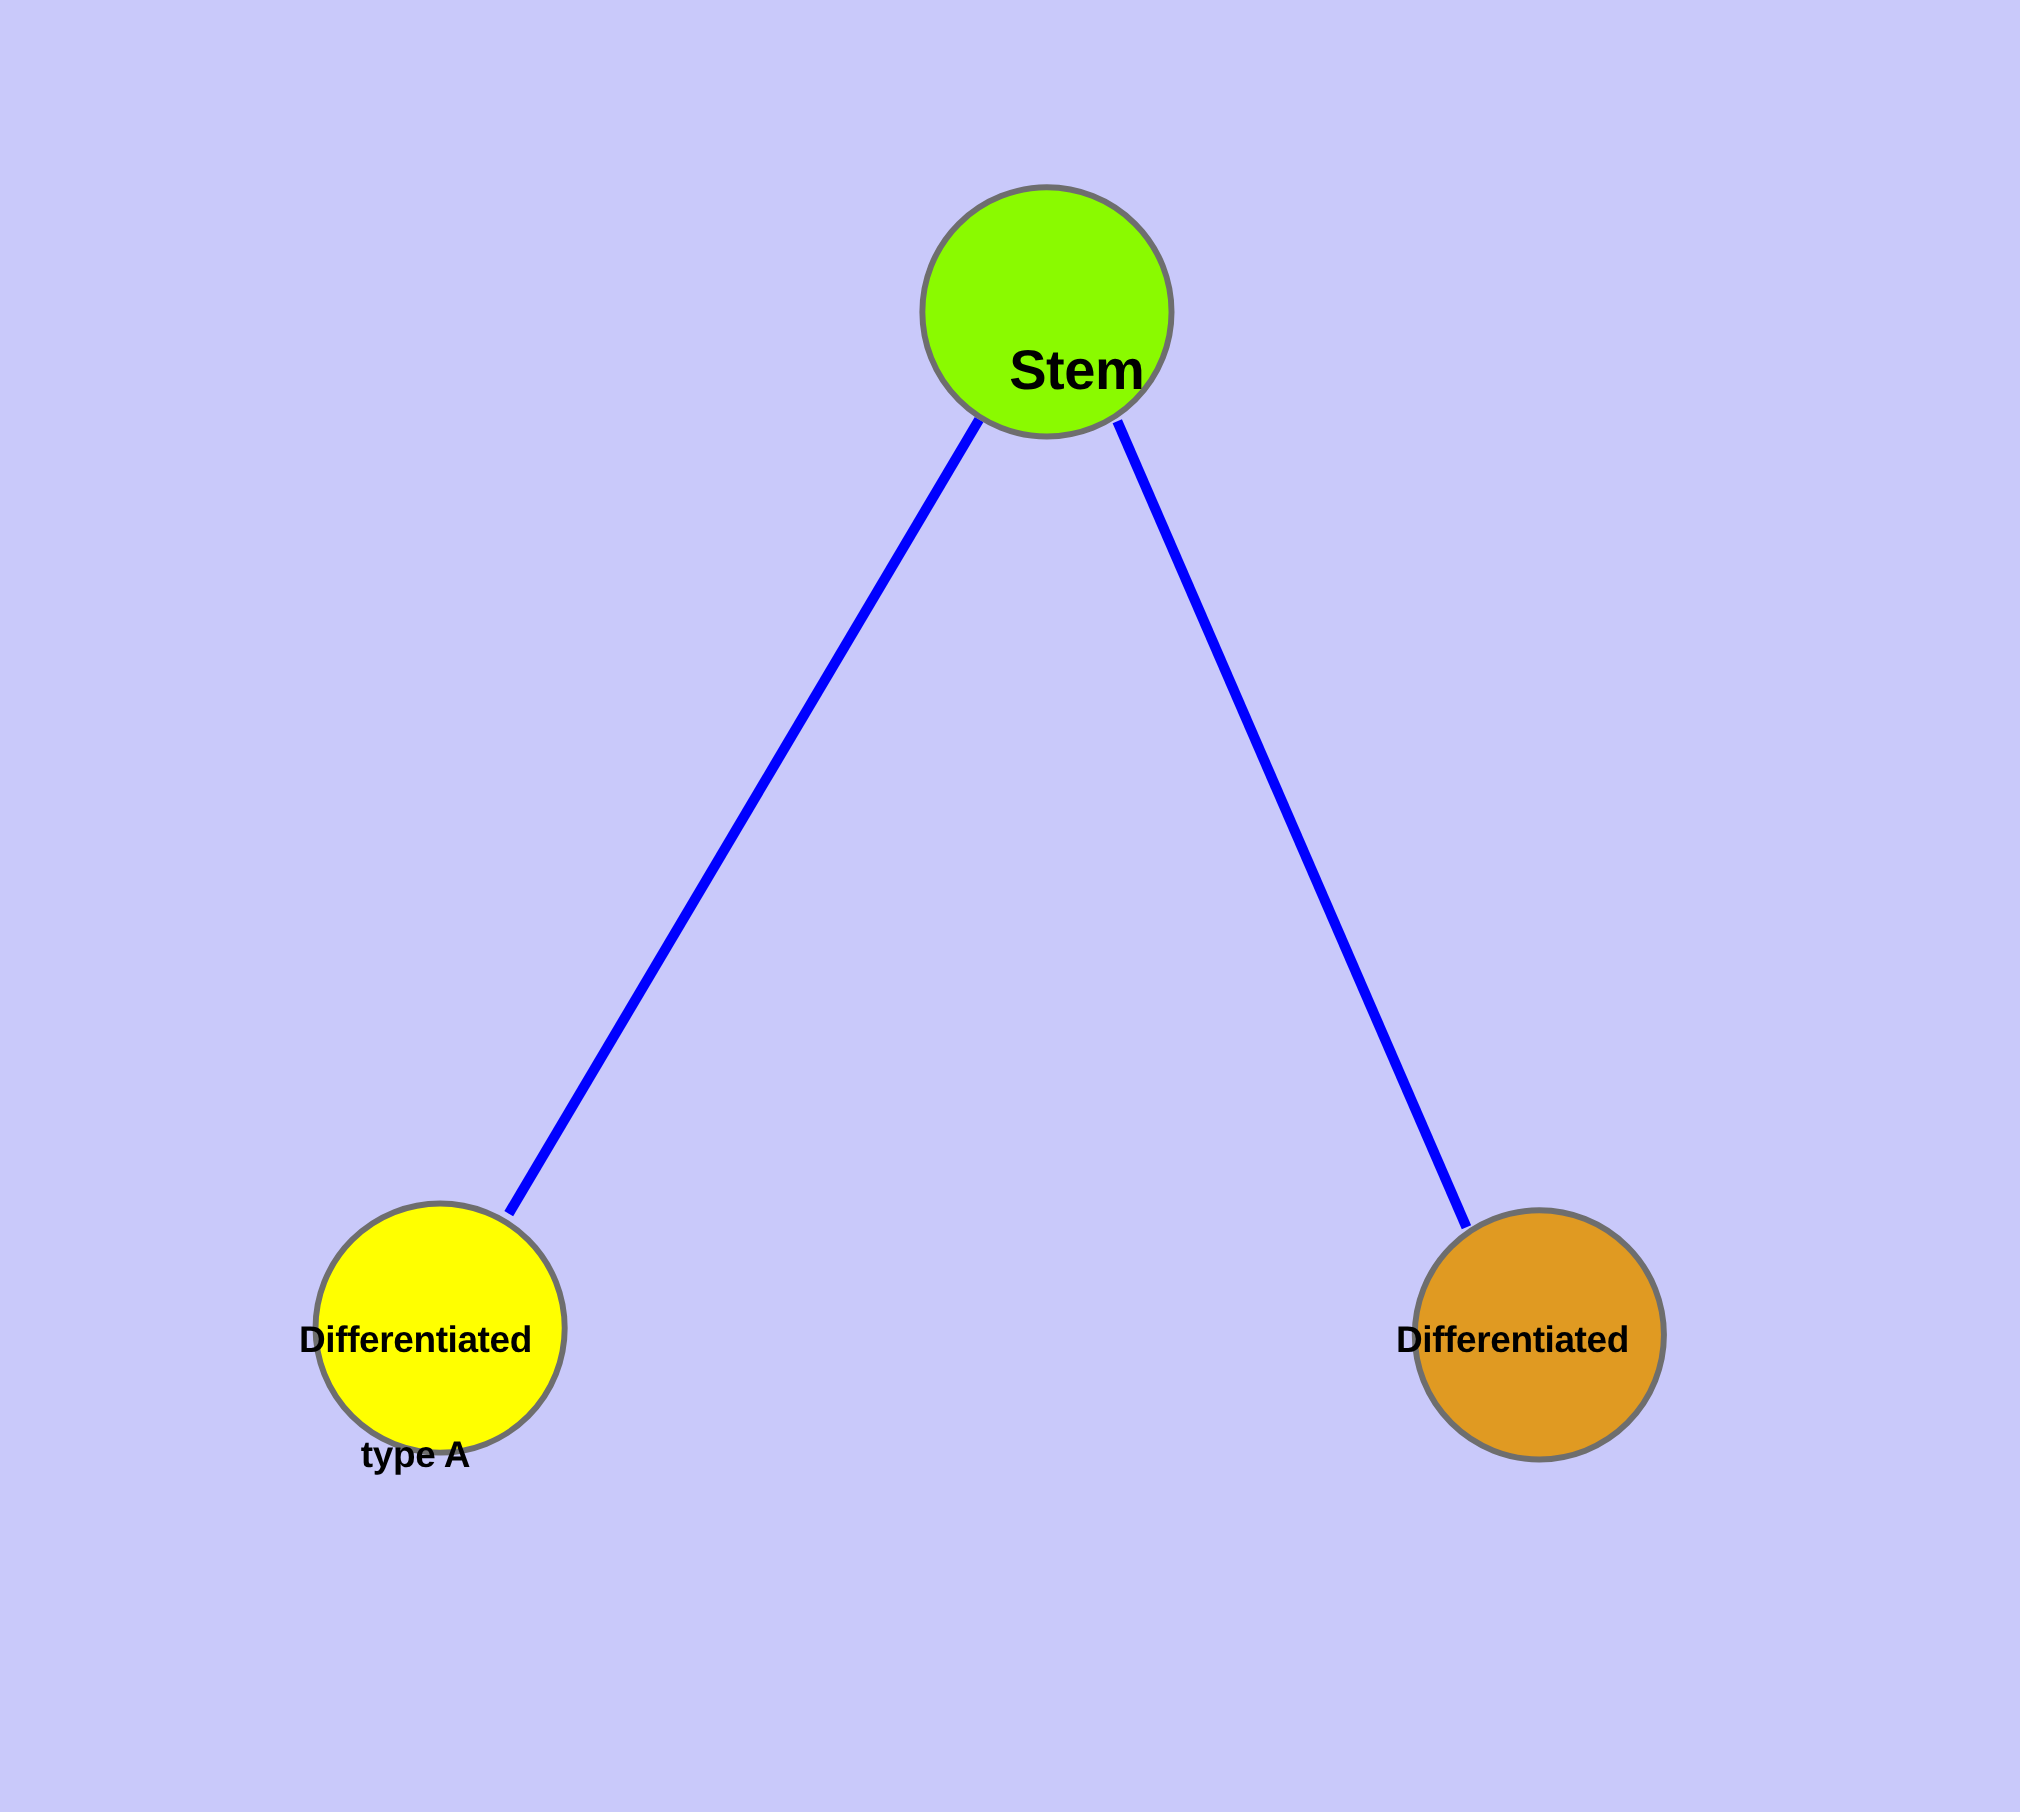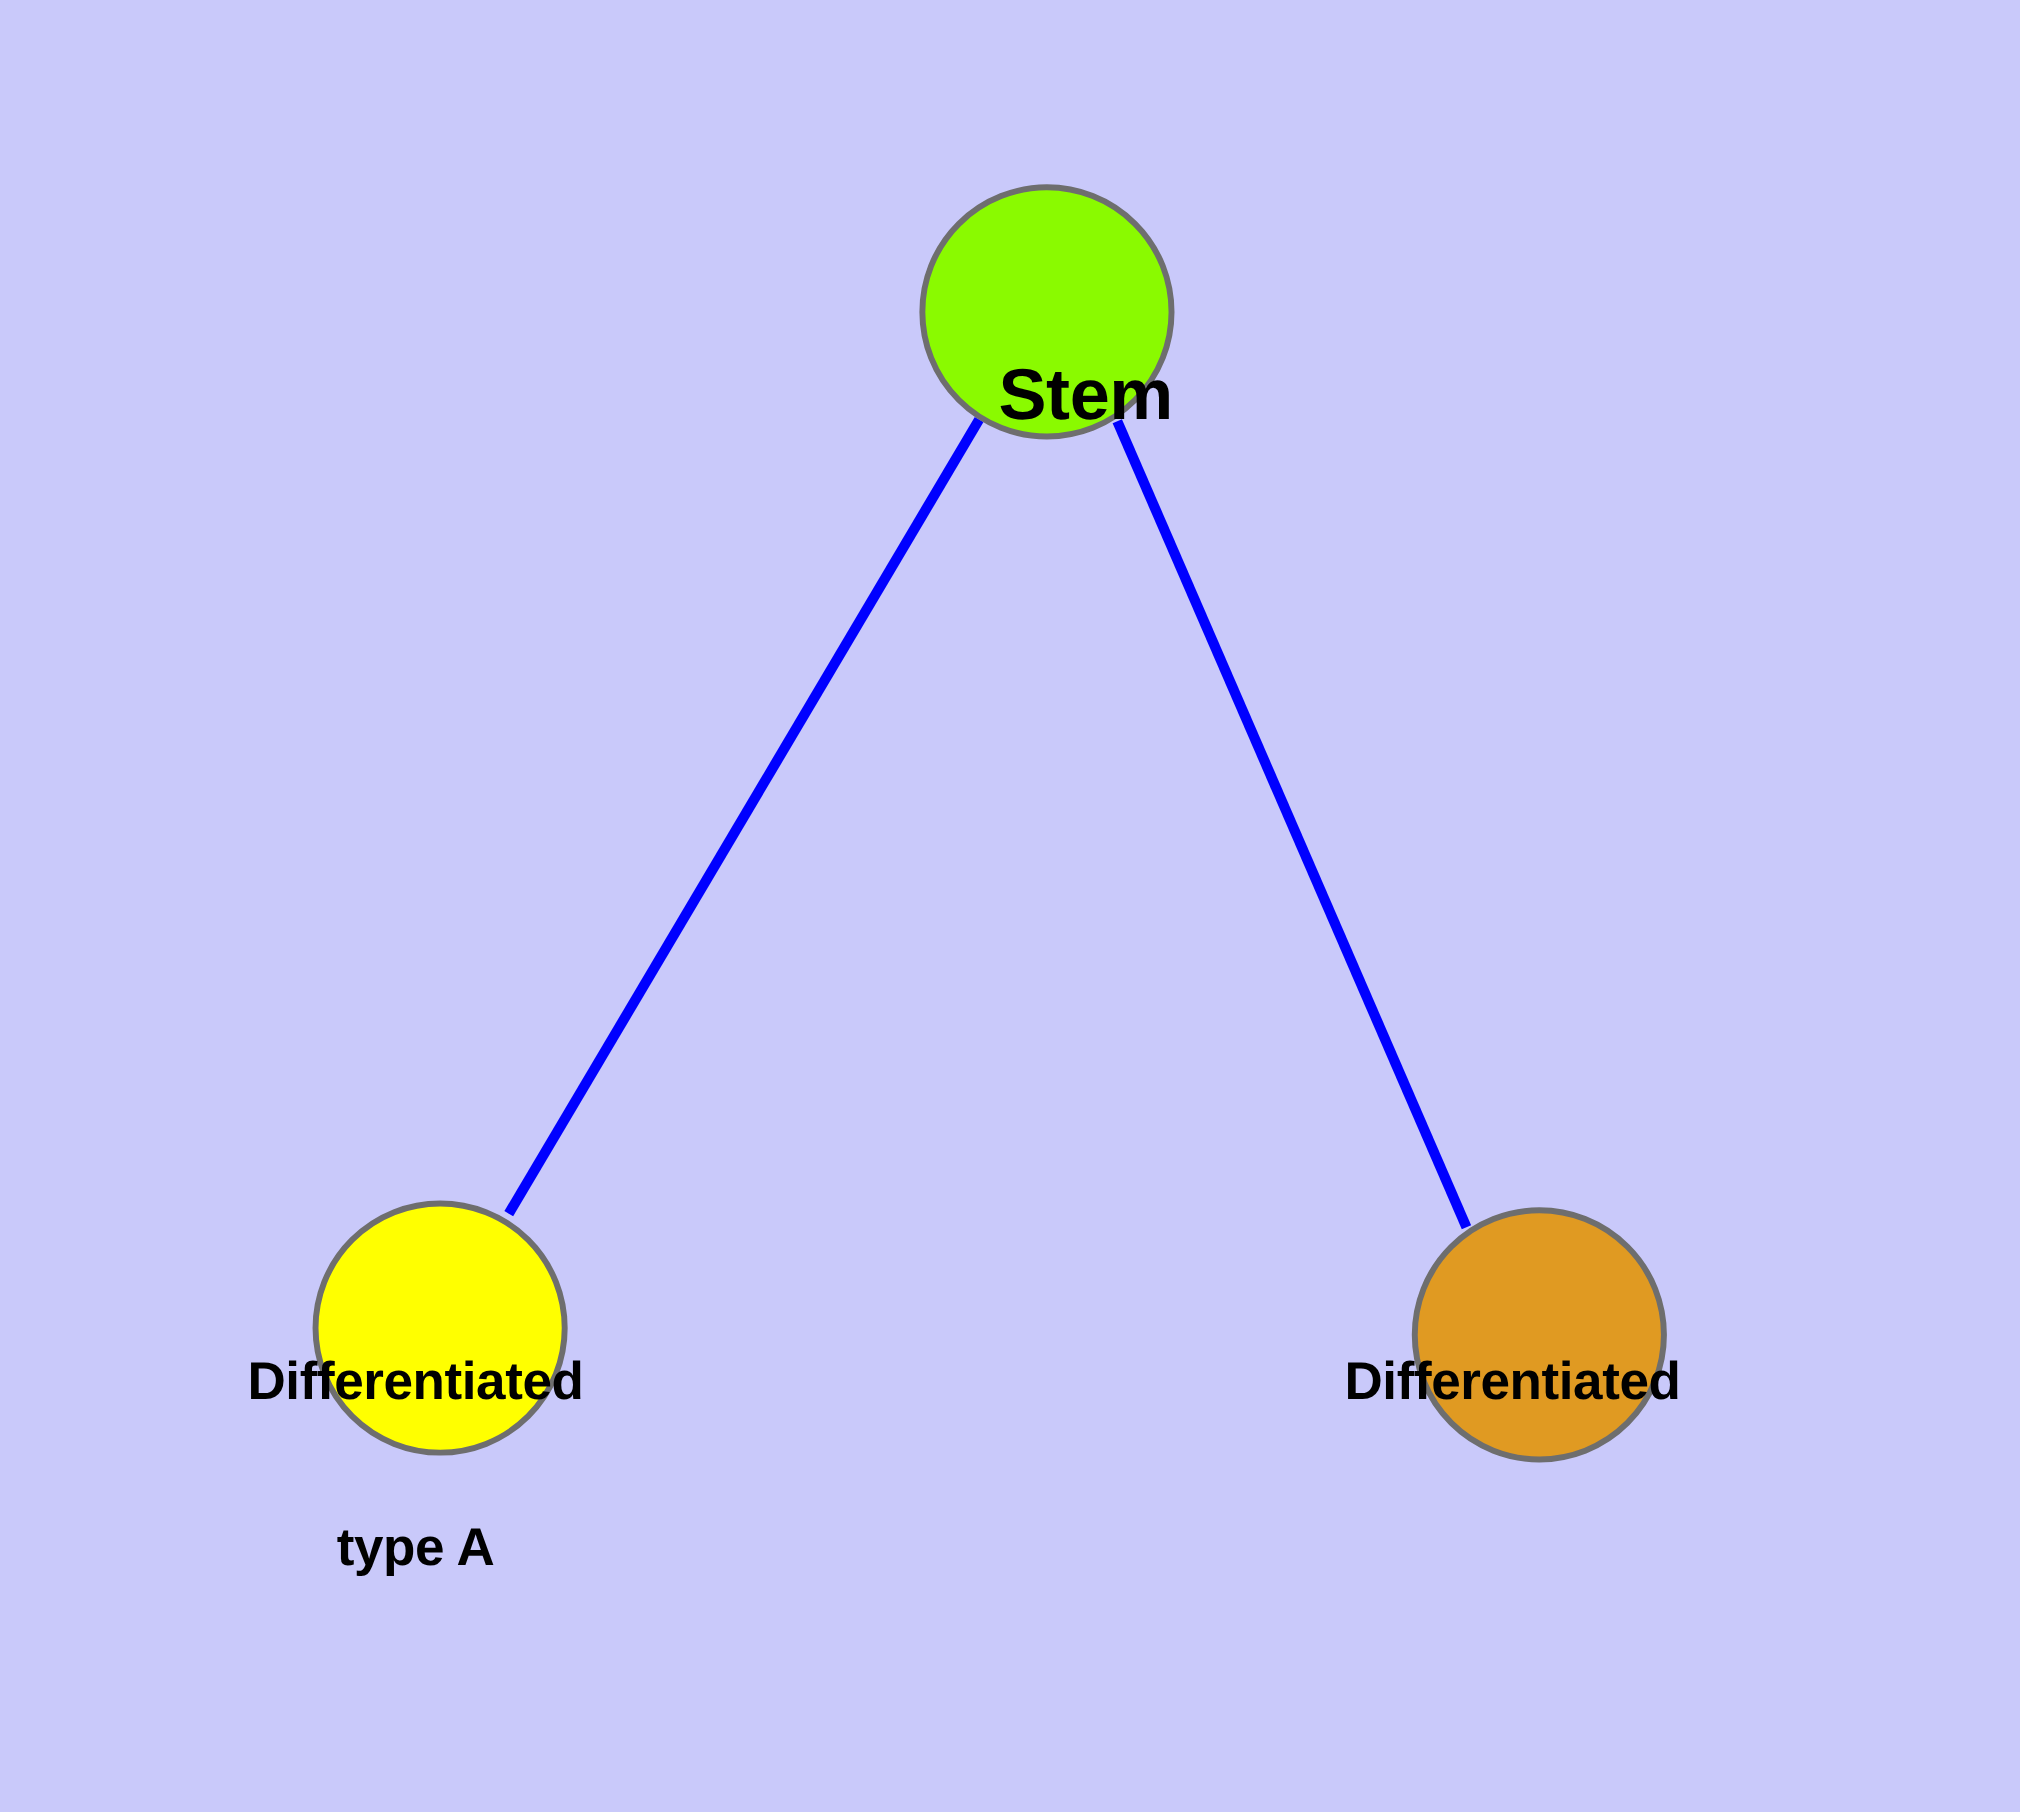--- a/index.html
+++ b/index.html
@@ -25,30 +25,30 @@
   #graph-svg {
     position: absolute;
     left: 0; top: 0;
     width: 2021px;
     height: 1812px;
   }
   .node-label {
     position: absolute;
     color: #000000;
     font-weight: bold;
-    font-size: 53px;
+    font-size: 37px;
     line-height: 1.04;
     text-align: center;
     white-space: pre;
     letter-spacing: -0.4px;
     pointer-events: none;
     text-rendering: geometricPrecision;
   }
   .node-label.single {
-    font-size: 72px;
+    font-size: 56px;
   }
 </style>
 </head>
 <body>
 
 <div id="canvas">
 
   <div id="graph-bg" style="background: rgb(201, 201, 250);"></div>
 
   <svg id="graph-svg" viewBox="0 0 2384 2138" xmlns="http://www.w3.org/2000/svg">

